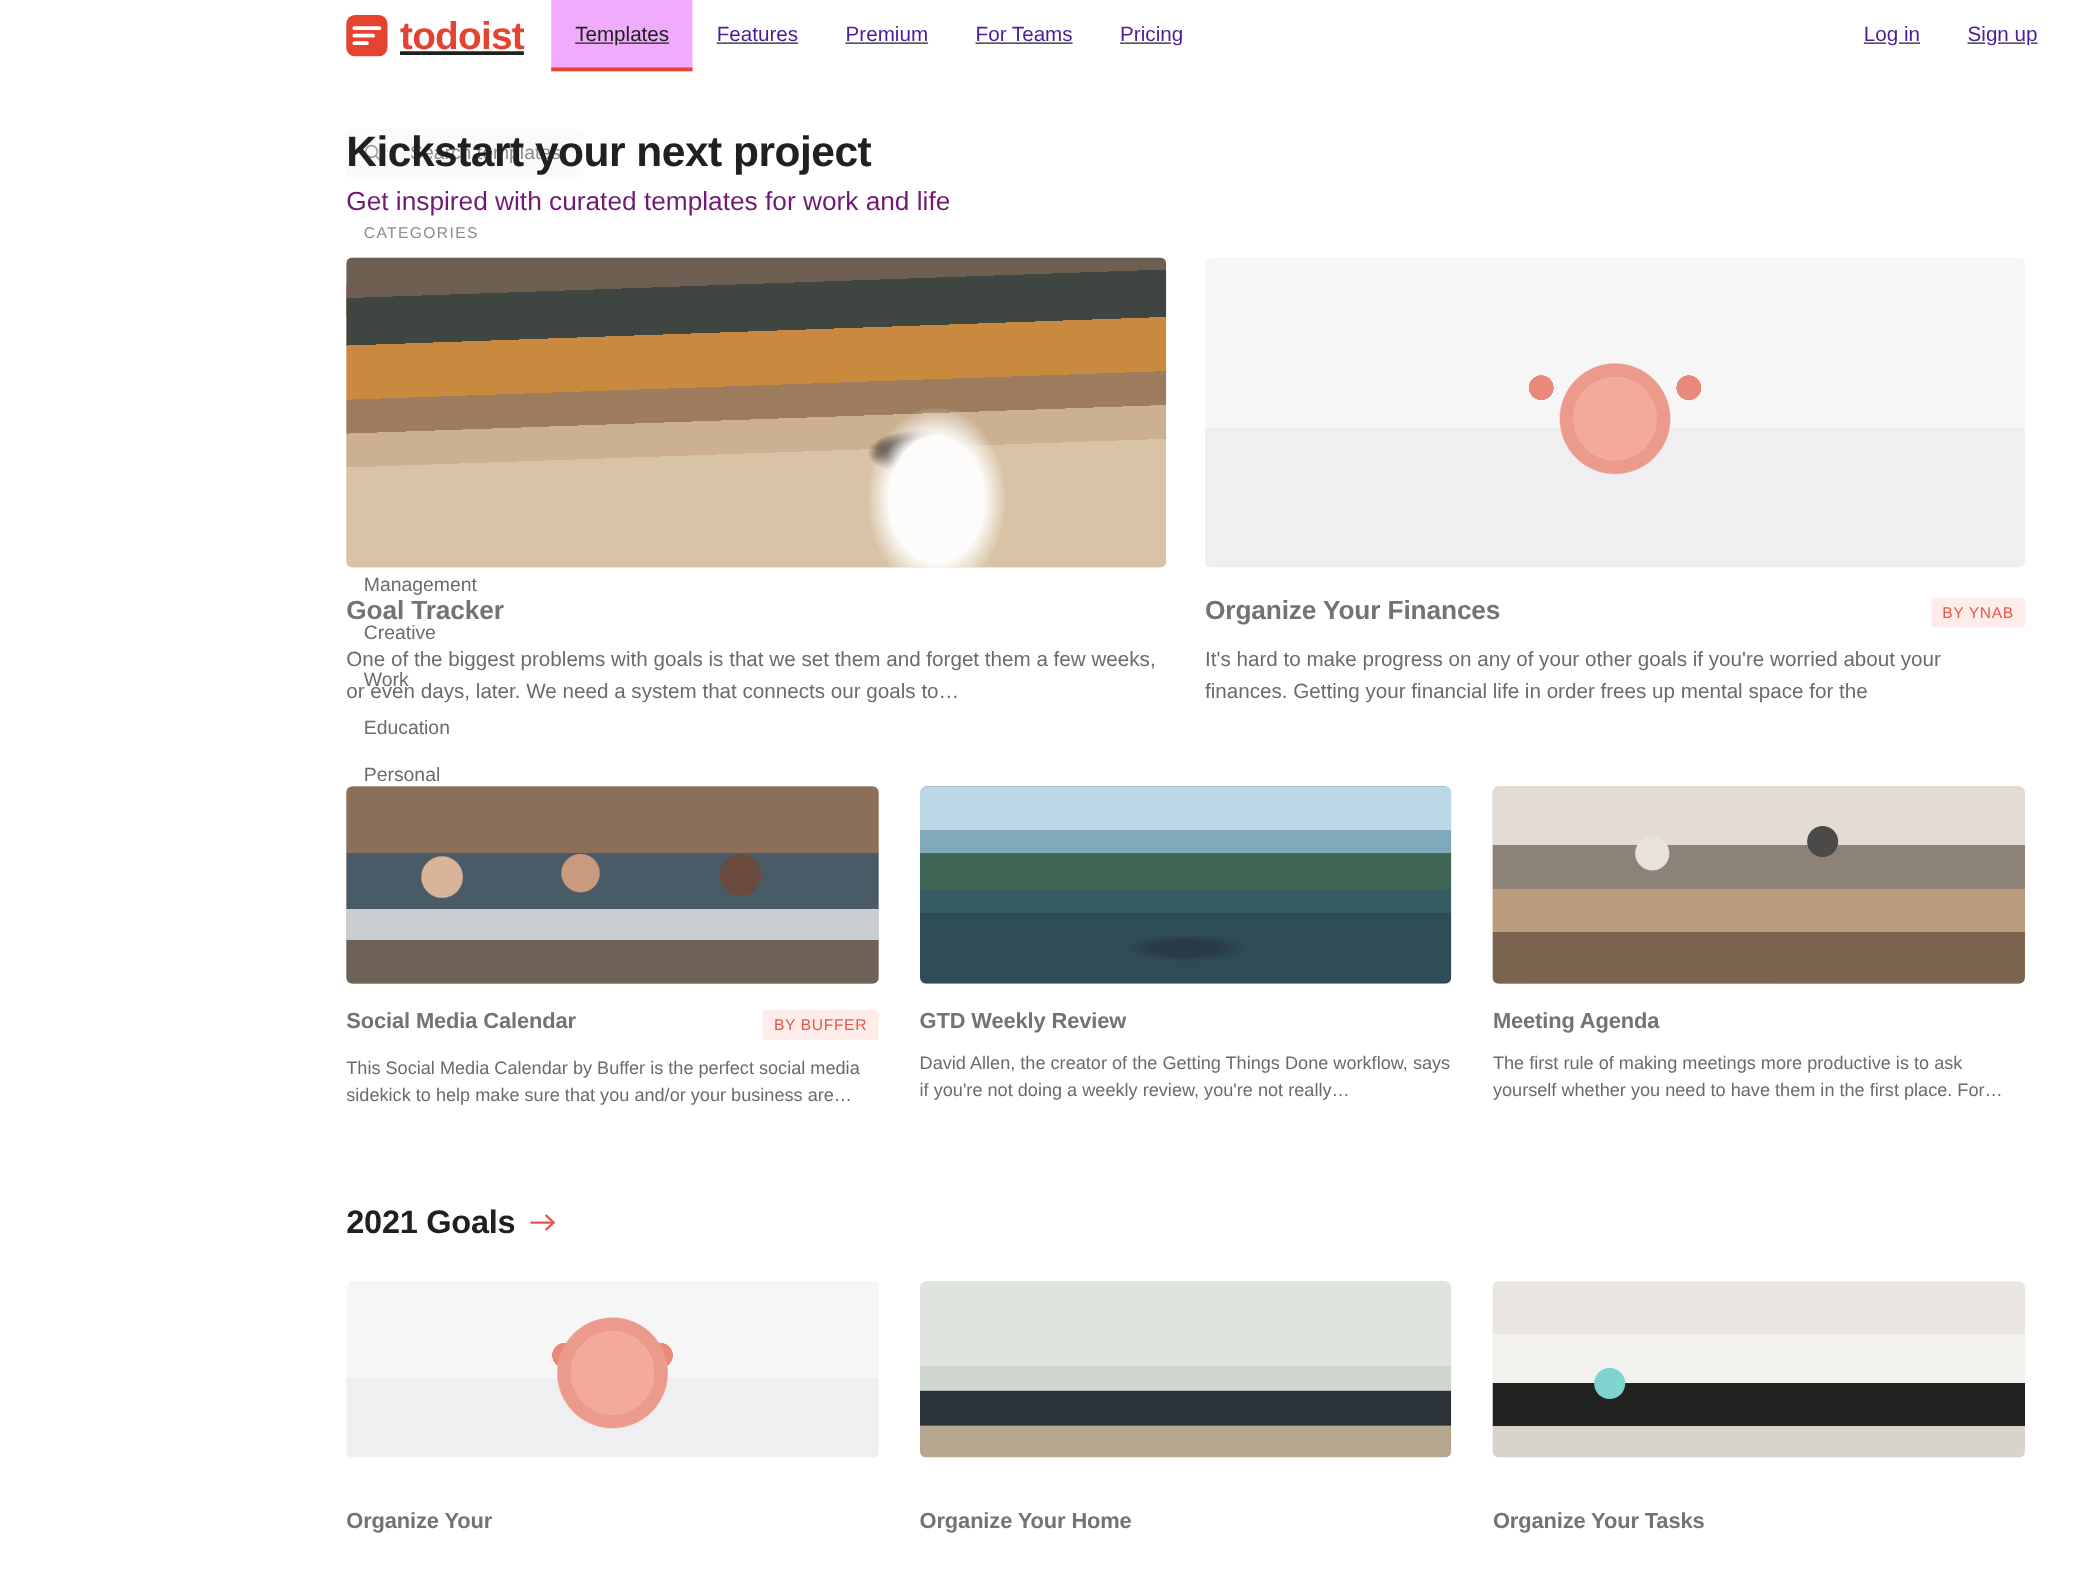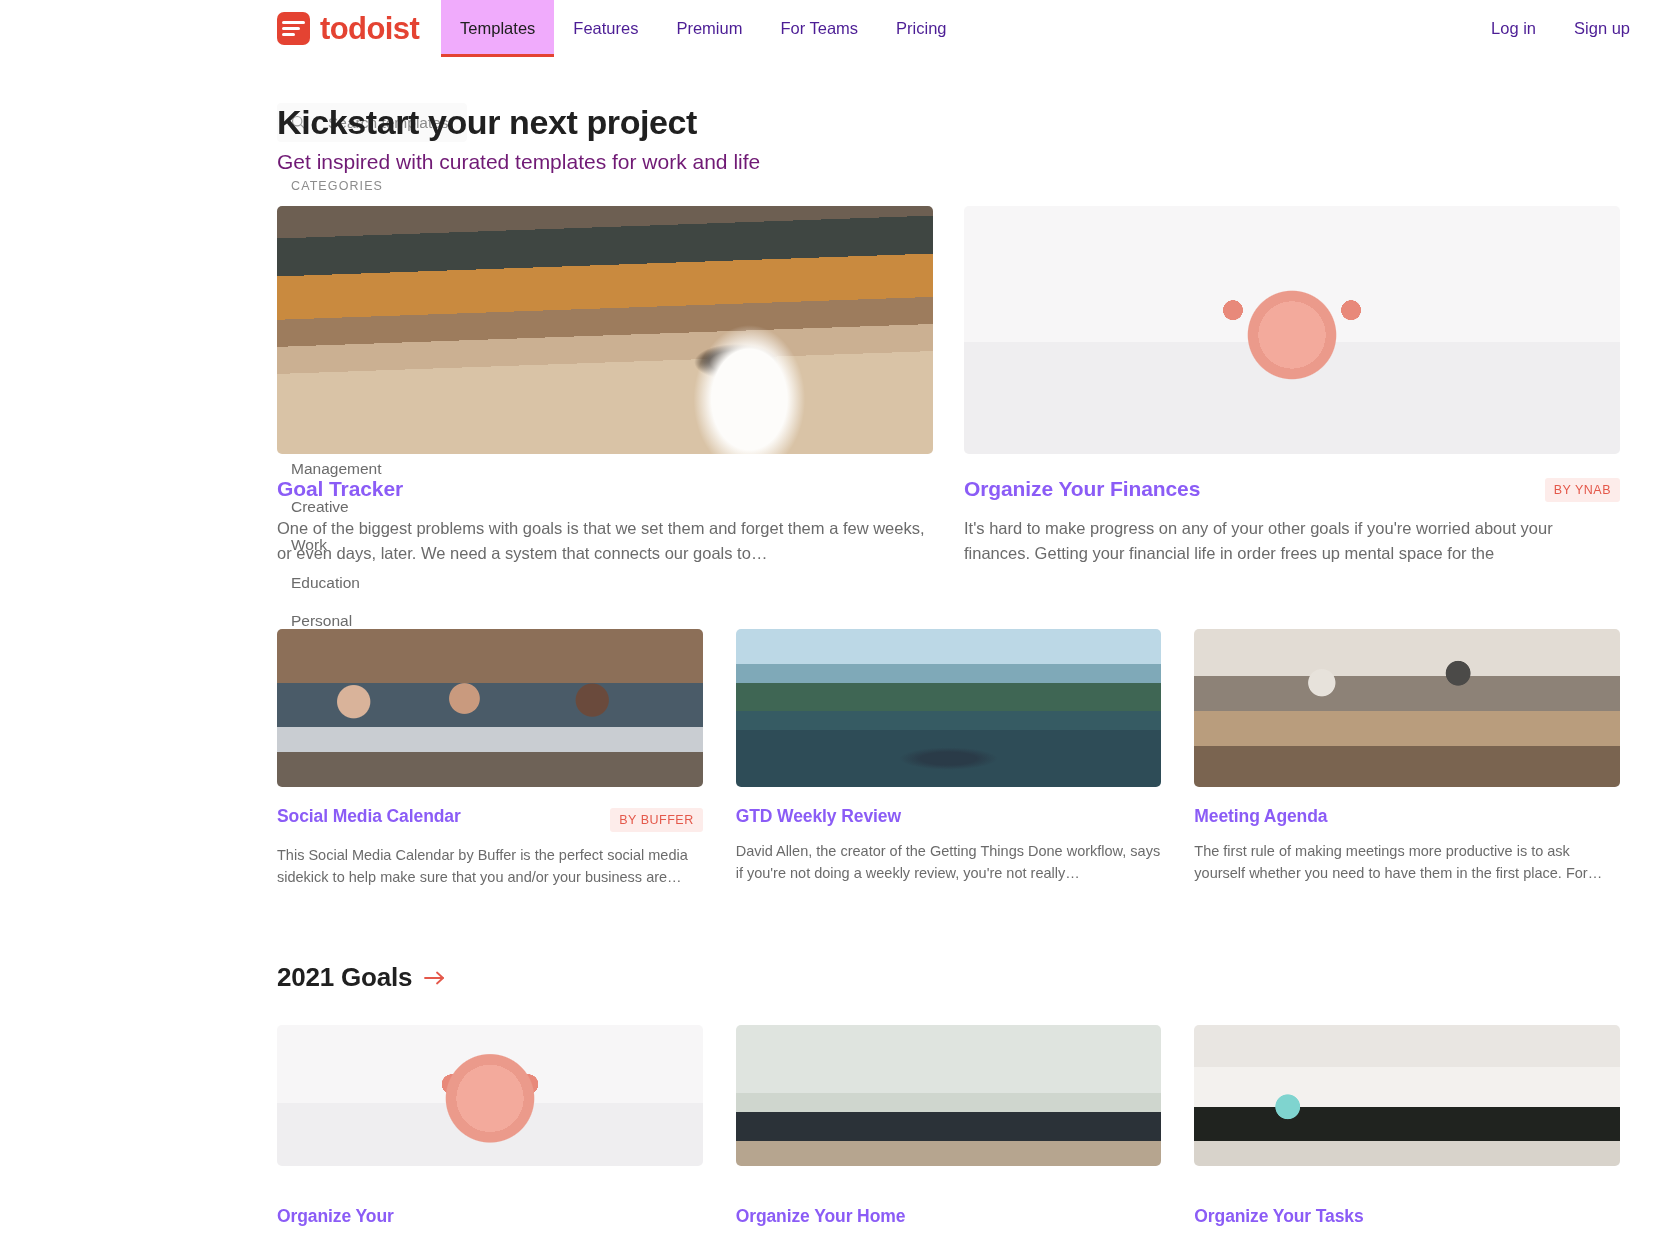--- a/index.html
+++ b/index.html
@@ -12,20 +12,21 @@
   }
 
   
   .topnav {
     height: 57px;
     display: flex;
     align-items: stretch;
     padding: 0 0 0 277px;
     background: #fff;
     position: relative;
+    text-decoration: underline;
   }
   .brand {
     display: flex; align-items: center; gap: 10px;
     padding-right: 22px;
     text-decoration: none;
   }
   .brand-mark {
     width: 33px; height: 33px; border-radius: 7px;
     background: #e44332;
     display: flex; flex-direction: column; justify-content: center;
@@ -126,21 +127,21 @@
   }
   .grid-featured .card-img { height: 248px; }
   .grid-trio .card-img { height: 158px; }
 
   .card-head {
     display: flex; align-items: flex-start; gap: 12px;
     margin-top: 22px;
   }
   .grid-trio .card-head { margin-top: 19px; }
   .card-title {
-    font-size: 21px; font-weight: bold; color: #8b5cf6;
+    font-size: 21px; font-weight: bold; color: #737373;
     line-height: 1.22; letter-spacing: -0.1px;
   }
   .grid-trio .card-title { font-size: 17.5px; }
   .badge {
     margin-left: auto;
     background: #fdecea; color: #e4584a;
     font-size: 12.5px; letter-spacing: 0.5px;
     padding: 5px 9px; border-radius: 3px;
     white-space: nowrap; flex: 0 0 auto;
     margin-top: 2px;

